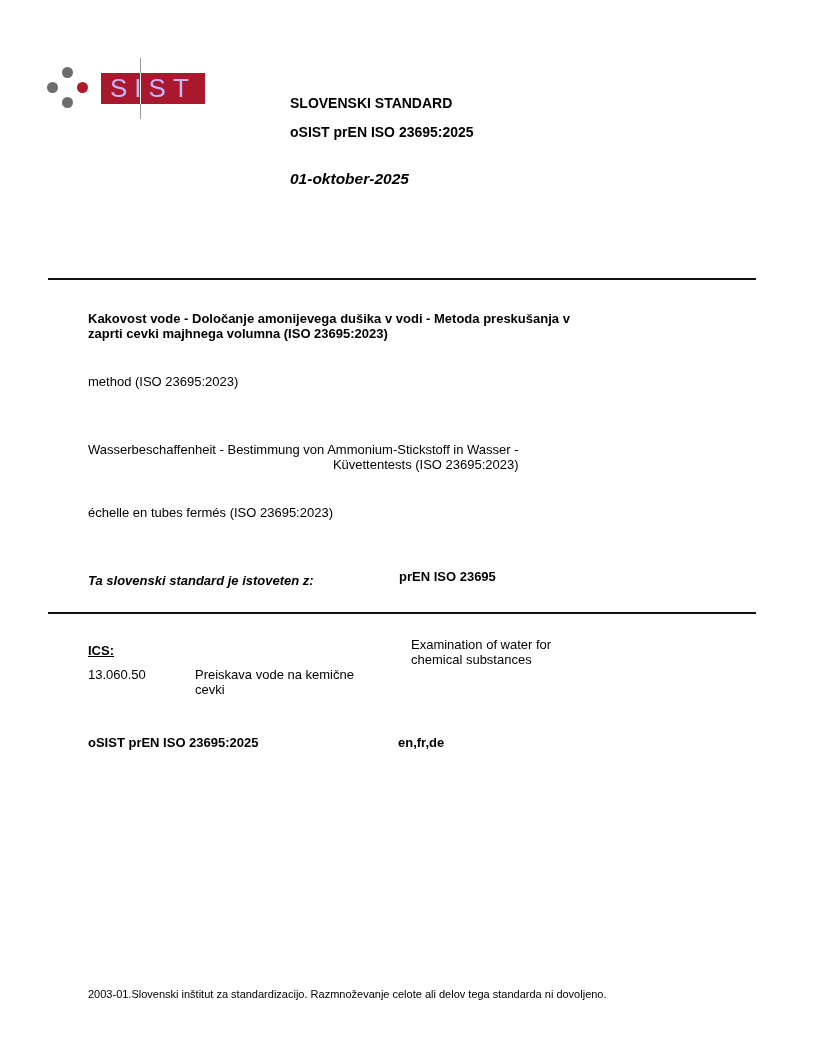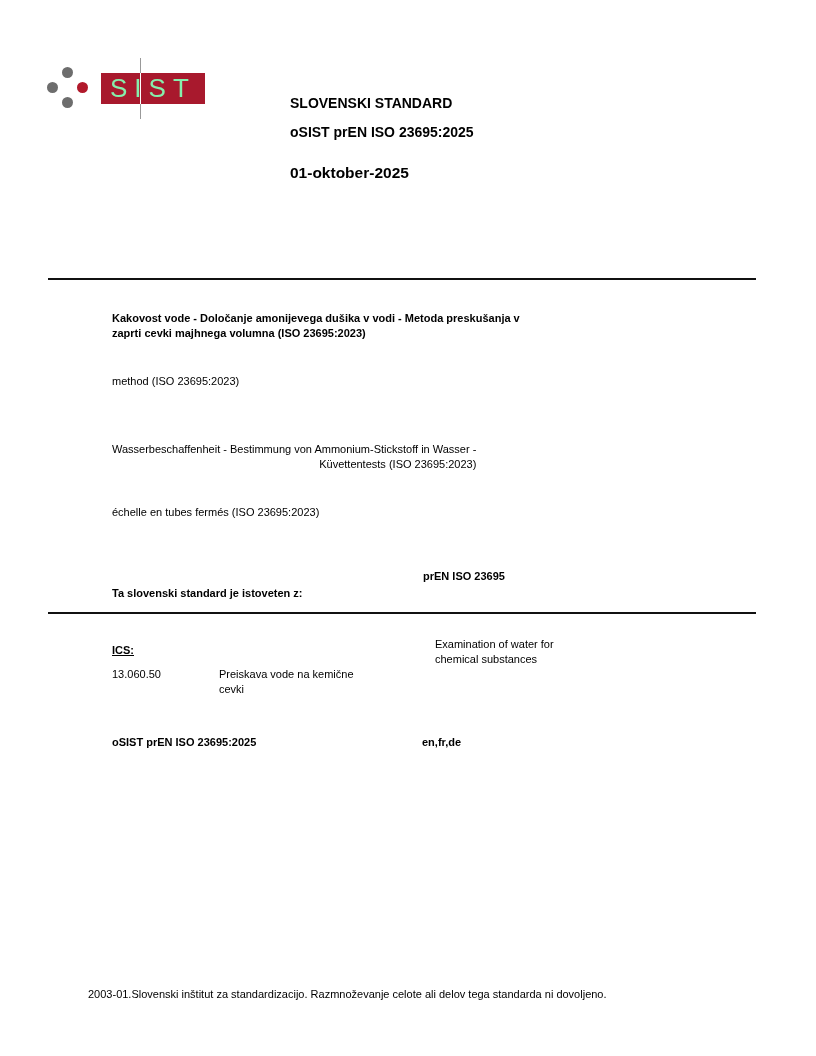--- a/index.html
+++ b/index.html
@@ -5,48 +5,48 @@
     html, body { margin:0; padding:0; }
     body {
       width:816px; height:1056px; background:#ffffff; position:relative;
       font-family:"Liberation Sans", sans-serif; color:#000; overflow:hidden;
     }
     .abs { position:absolute; }
     .dot { position:absolute; width:11px; height:11px; border-radius:50%; background:#6d6d6d; }
     .dot.red { background:#b1192b; }
     .logo-box {
       position:absolute; left:101px; top:73px; width:104px; height:31px;
-      background:#a8192d; color:#86efac;
+      background:#a8192d; color:#c4b5fd;
       font-family:"Liberation Sans", sans-serif; font-size:26px; letter-spacing:7px;
       line-height:31px; text-indent:9px; overflow:hidden;
     }
     .logo-line { position:absolute; left:140px; top:58px; width:1px; height:61px; background:#999; }
     .logo-line-inner { position:absolute; left:140px; top:73px; width:1px; height:31px; background:#fff; }
     .h1 { font-weight:bold; font-size:14px; }
     .rule { position:absolute; left:48px; width:708px; height:2px; background:#111; }
-    .txt { font-size:11px; line-height:15px;margin-left:24px; }
+    .txt { font-size:13px; line-height:15px; }
     .bold { font-weight:bold; }
     .u { text-decoration:underline; }
   </style>
 </head>
 <body>
 
 <div>
   <div class="dot" style="left:62px;top:67px;"></div>
   <div class="dot" style="left:47px;top:82px;"></div>
   <div class="dot red" style="left:77px;top:82px;"></div>
   <div class="dot" style="left:62px;top:97px;"></div>
   <div class="logo-box">SIST</div>
   <div class="logo-line"></div>
   <div class="logo-line-inner"></div>
 </div>
 
 <div class="abs h1" style="left:290px;top:95px;">SLOVENSKI  STANDARD</div>
 <div class="abs h1" style="left:290px;top:124px;">oSIST prEN ISO 23695:2025</div>
-<div class="abs bold" style="left:290px;top:164px;font-size:15.5px;">01-oktober-2025</div>
+<div class="abs bold" style="left:290px;top:170px;font-size:15.5px;font-style:italic;">01-oktober-2025</div>
 
 <div class="rule" style="top:278px;"></div>
 
 <div class="abs txt bold" style="left:88px;top:311px;">
   <div>Kakovost vode - Določanje amonijevega dušika v vodi - Metoda preskušanja v</div>
   <div>zaprti cevki majhnega volumna (ISO 23695:2023)</div>
 </div>
 
 <div class="abs txt" style="left:88px;top:374px;">
   <div>method (ISO 23695:2023)</div>
@@ -54,21 +54,21 @@
 
 <div class="abs txt" style="left:88px;top:442px;text-align:right;">
   <div>Wasserbeschaffenheit - Bestimmung von Ammonium-Stickstoff in Wasser -</div>
   <div>Küvettentests (ISO 23695:2023)</div>
 </div>
 
 <div class="abs txt" style="left:88px;top:505px;">
   <div>échelle en tubes fermés (ISO 23695:2023)</div>
 </div>
 
-<div class="abs txt bold" style="left:88px;top:586px;">Ta slovenski standard je istoveten z:</div>
+<div class="abs txt bold" style="left:88px;top:573px;font-style:italic;">Ta slovenski standard je istoveten z:</div>
 <div class="abs txt bold" style="left:399px;top:569px;">prEN ISO 23695</div>
 
 <div class="rule" style="top:612px;"></div>
 
 <div class="abs txt bold u" style="left:88px;top:643px;">ICS:</div>
 <div class="abs txt" style="left:88px;top:667px;">13.060.50</div>
 <div class="abs txt" style="left:195px;top:667px;">
   <div>Preiskava vode na kemične</div>
   <div>cevki</div>
 </div>

